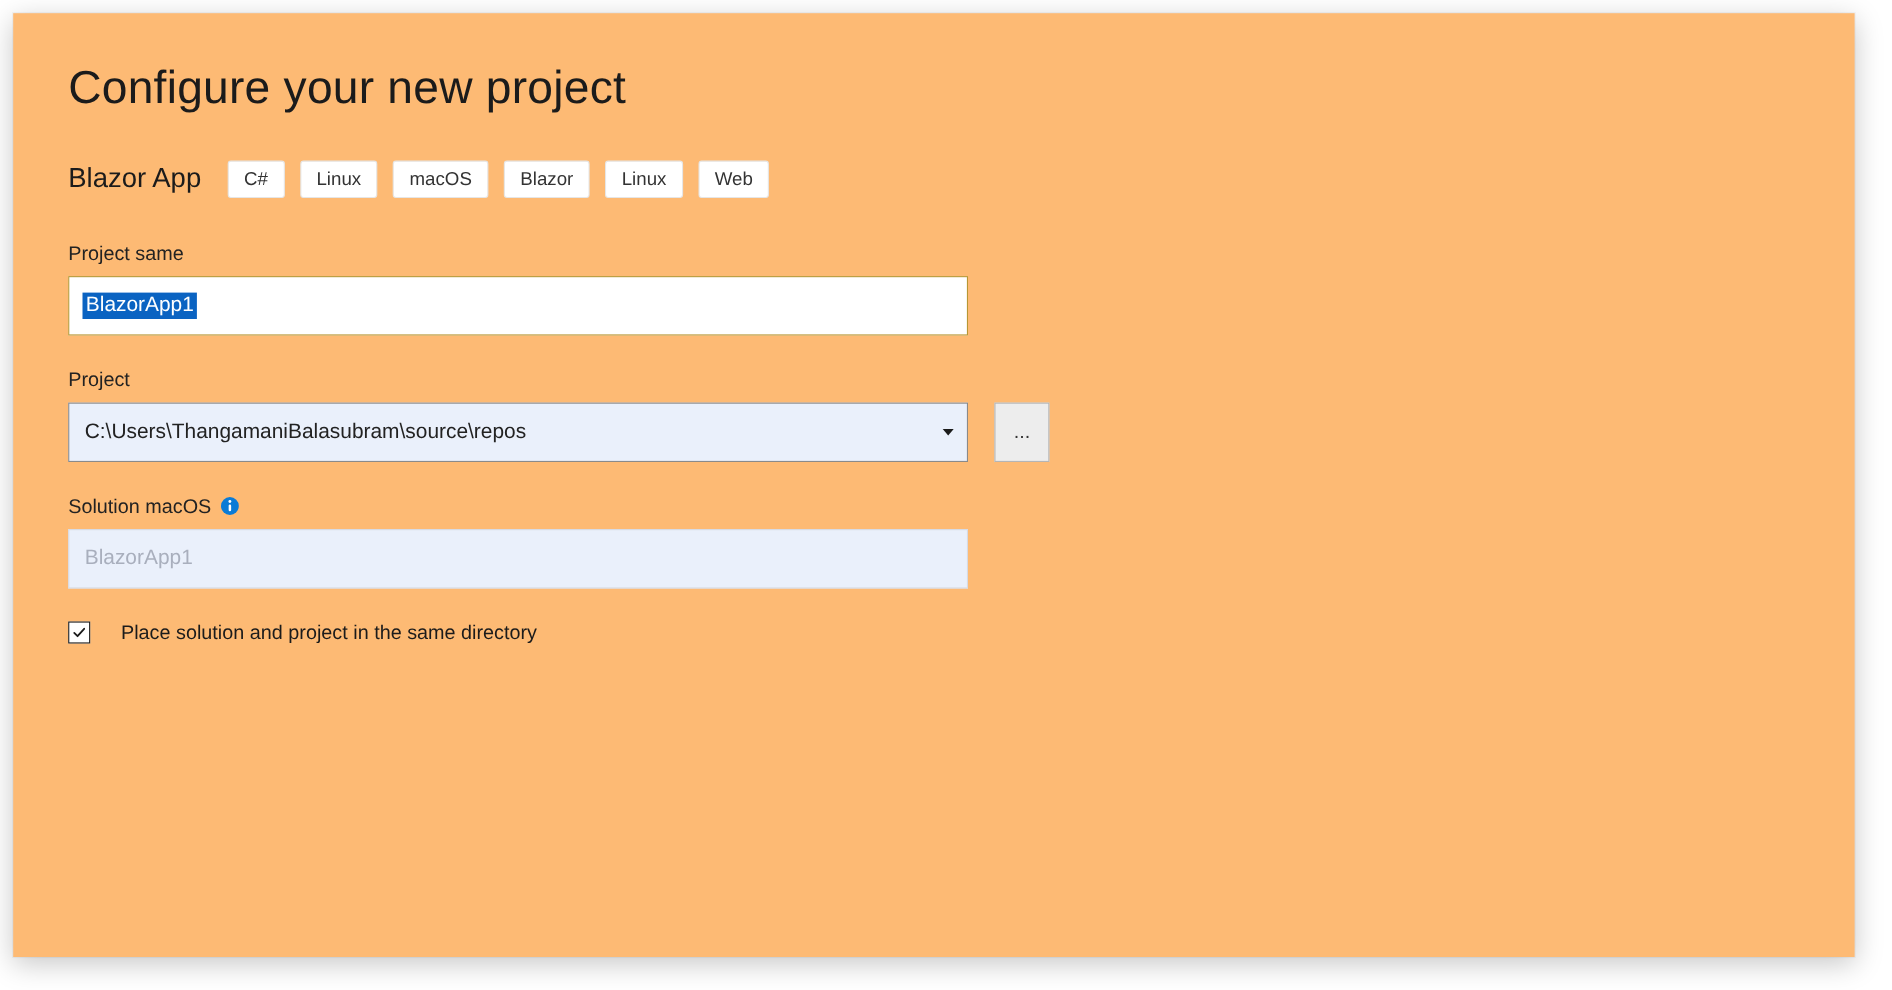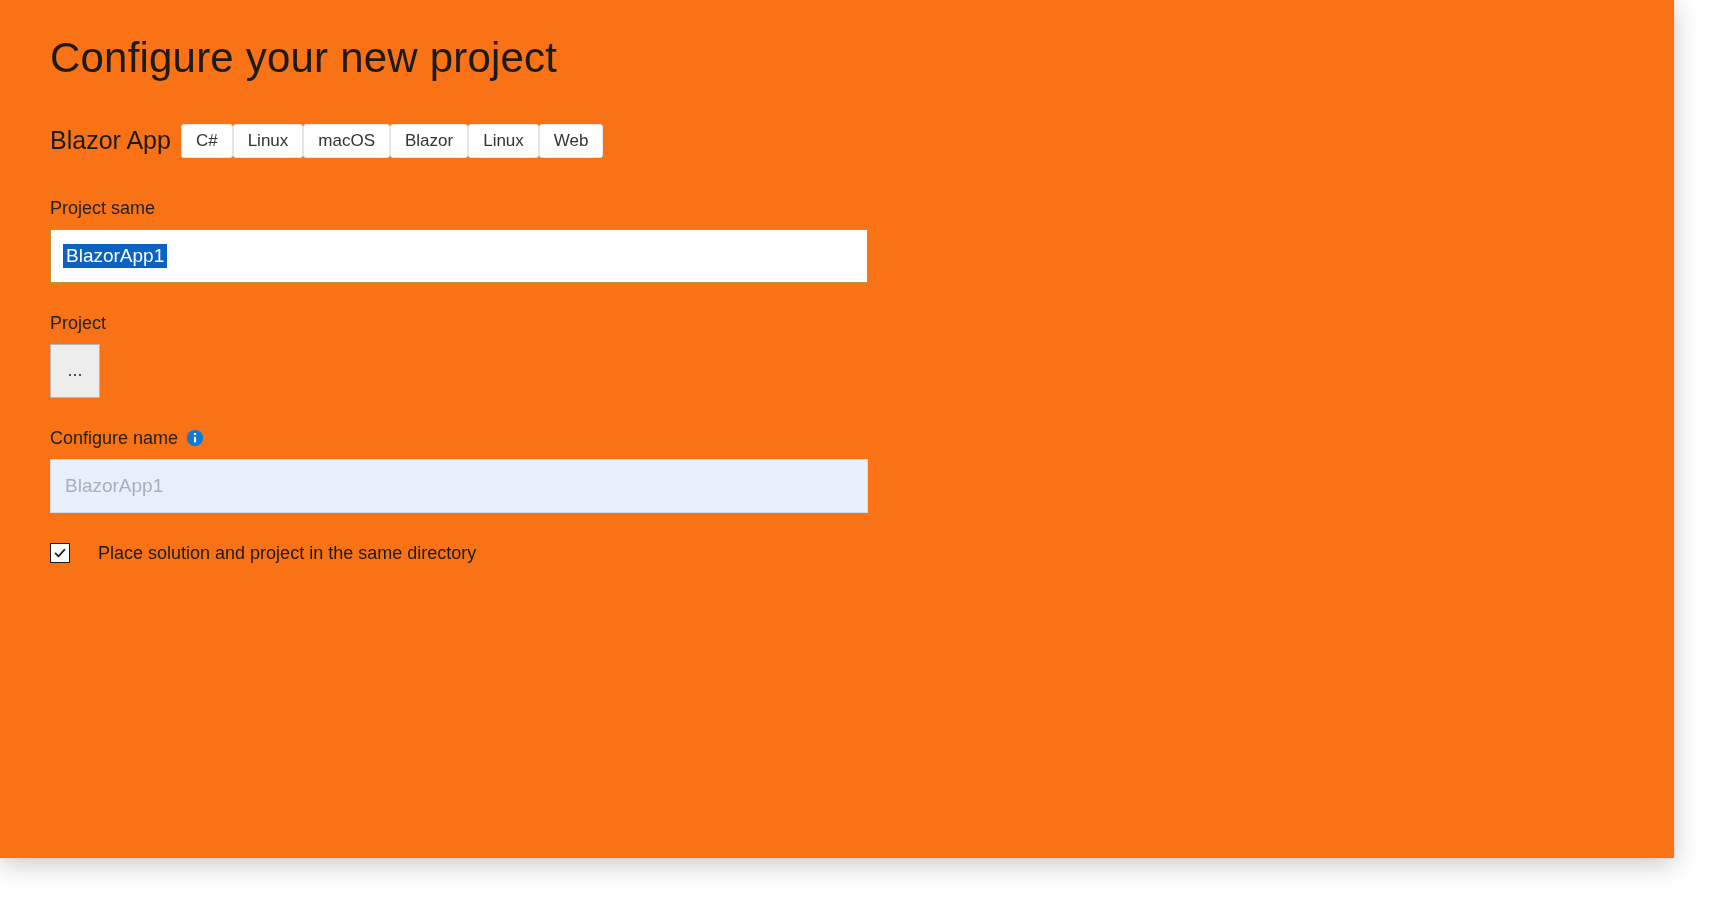--- a/index.html
+++ b/index.html
@@ -7,34 +7,35 @@
     width: 1720px;
     height: 900px;
     font-family: "Segoe UI", Arial, sans-serif;
     background: #fff;
     color: #1b1b1b;
   }
   .window {
     position: relative;
     width: 1674px;
     height: 858px;
-    margin: 0;
-    background: #f97316;
+    margin: 12px;
+    background: #fdba74;
     box-shadow: 0 6px 24px rgba(0,0,0,0.22), 0 0 0 1px rgba(0,0,0,0.04);
-    padding: 34px 50px 30px 50px;
+    padding: 44px 50px 30px 50px;
   }
   .title {
     font-size: 42px;
     font-weight: 400;
     letter-spacing: 0.2px;
     margin-bottom: 42px;
   }
   .template-row {
     display: flex;
     align-items: center;
+    gap: 14px;
     margin-bottom: 40px;
   }
   .template-name {
     font-size: 25px;
     font-weight: 400;
     margin-right: 10px;
   }
   .tag {
     display: inline-flex;
     align-items: center;
@@ -160,29 +161,33 @@
   <div class="group">
     <div class="field-label">Project same</div>
     <div class="text-input">
       <span class="sel">BlazorApp1</span>
     </div>
   </div>
 
   <div class="group">
     <div class="field-label">Project</div>
     <div class="row">
+      <div class="combo">
+        <span>C:\Users\ThangamaniBalasubram\source\repos</span>
+        <span class="caret"></span>
+      </div>
       <div class="browse-btn">
         <span>...</span>
       </div>
     </div>
   </div>
 
   <div class="group">
     <div class="field-label">
-      <span>Configure name</span>
+      <span>Solution macOS</span>
       <span class="info-icon">
         <svg viewBox="0 0 16 16" width="18" height="18">
           <circle cx="8" cy="8" r="7.2" fill="#0a7bd6"></circle>
           <rect x="7" y="6.8" width="2" height="5.4" rx="1" fill="#fff"></rect>
           <circle cx="8" cy="4.4" r="1.15" fill="#fff"></circle>
         </svg>
       </span>
     </div>
     <div class="disabled-input">
       <span>BlazorApp1</span>

